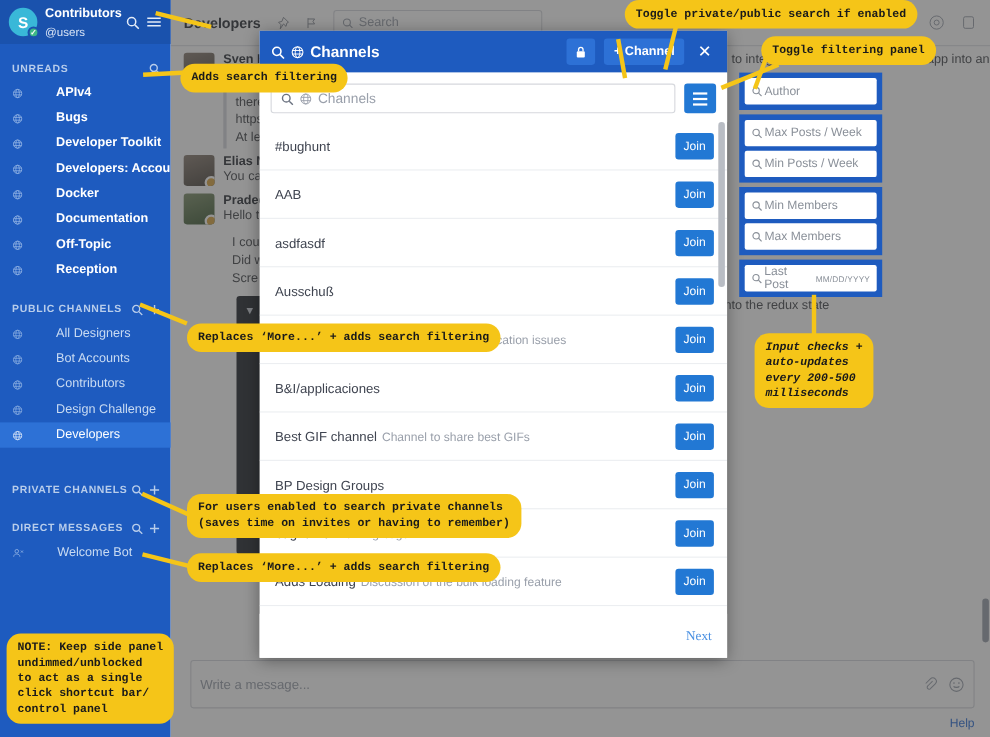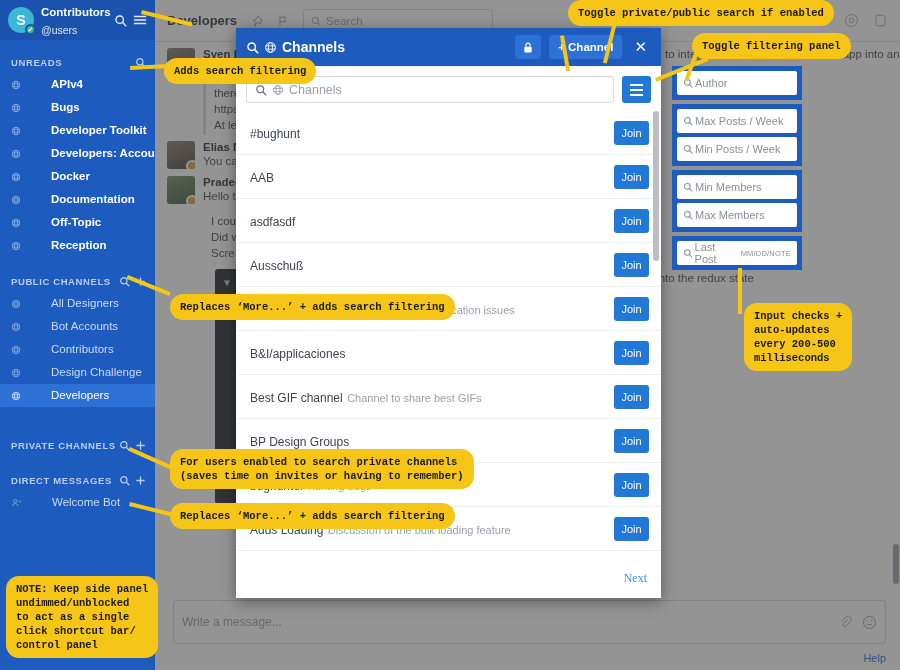--- a/index.html
+++ b/index.html
@@ -511,21 +511,21 @@
         <span>Max Members</span>
       </span>
     </div>
     <div class="fgroup">
       <span class="finput">
         <svg width="10" height="10" viewBox="0 0 16 16">
             <circle cx="7" cy="7" r="4.6" fill="none" stroke="#8a9099" stroke-width="1.7"></circle>
             <path d="M10.6 10.6L15 15" stroke="#8a9099" stroke-width="1.7"></path>
           </svg>
         <span>Last Post</span>
-        <span class="hint">MM/DD/NOTE</span>
+        <span class="hint">MM/DD/YYYY</span>
       </span>
     </div>
   </div>
 
   <div class="sidebar">
     <div class="sb-team">
       <span class="sb-avatar">
         <span>S</span>
         <span class="dot">✓</span>
       </span>
@@ -766,21 +766,21 @@
   <div class="lead" style="left:655px;top:78px;width:56px;height:4px;transform:rotate(-22deg);"></div>
   <div class="lead" style="left:738px;top:268px;width:4px;height:46px;"></div>
   <div class="lead" style="left:696px;top:48px;width:4px;height:34px;transform:rotate(20deg);"></div>
   <div class="lead" style="left:614px;top:18px;width:4px;height:46px;transform:rotate(14deg);"></div>
   <div class="lead" style="left:560px;top:36px;width:4px;height:36px;transform:rotate(-10deg);"></div>
 
   <div class="anno" style="left:570px;top:2px;">Toggle private/public search if enabled</div>
   <div class="anno" style="left:694px;top:35px;">Toggle filtering panel</div>
   <div class="anno" style="left:166px;top:60px;">Adds search filtering</div>
   <div class="anno" style="left:172px;top:296px;">Replaces ‘More...’ + adds search filtering</div>
-  <div class="anno" style="left:746px;top:305px;">Input checks +
+  <div class="anno" style="left:688px;top:305px;font-style:italic;">Input checks +
 auto-updates
 every 200-500
 milliseconds</div>
   <div class="anno" style="left:172px;top:451px;">For users enabled to search private channels
 (saves time on invites or having to remember)</div>
   <div class="anno" style="left:172px;top:505px;">Replaces ‘More...’ + adds search filtering</div>
   <div class="anno" style="left:8px;top:578px;">NOTE: Keep side panel
 undimmed/unblocked
 to act as a single
 click shortcut bar/

